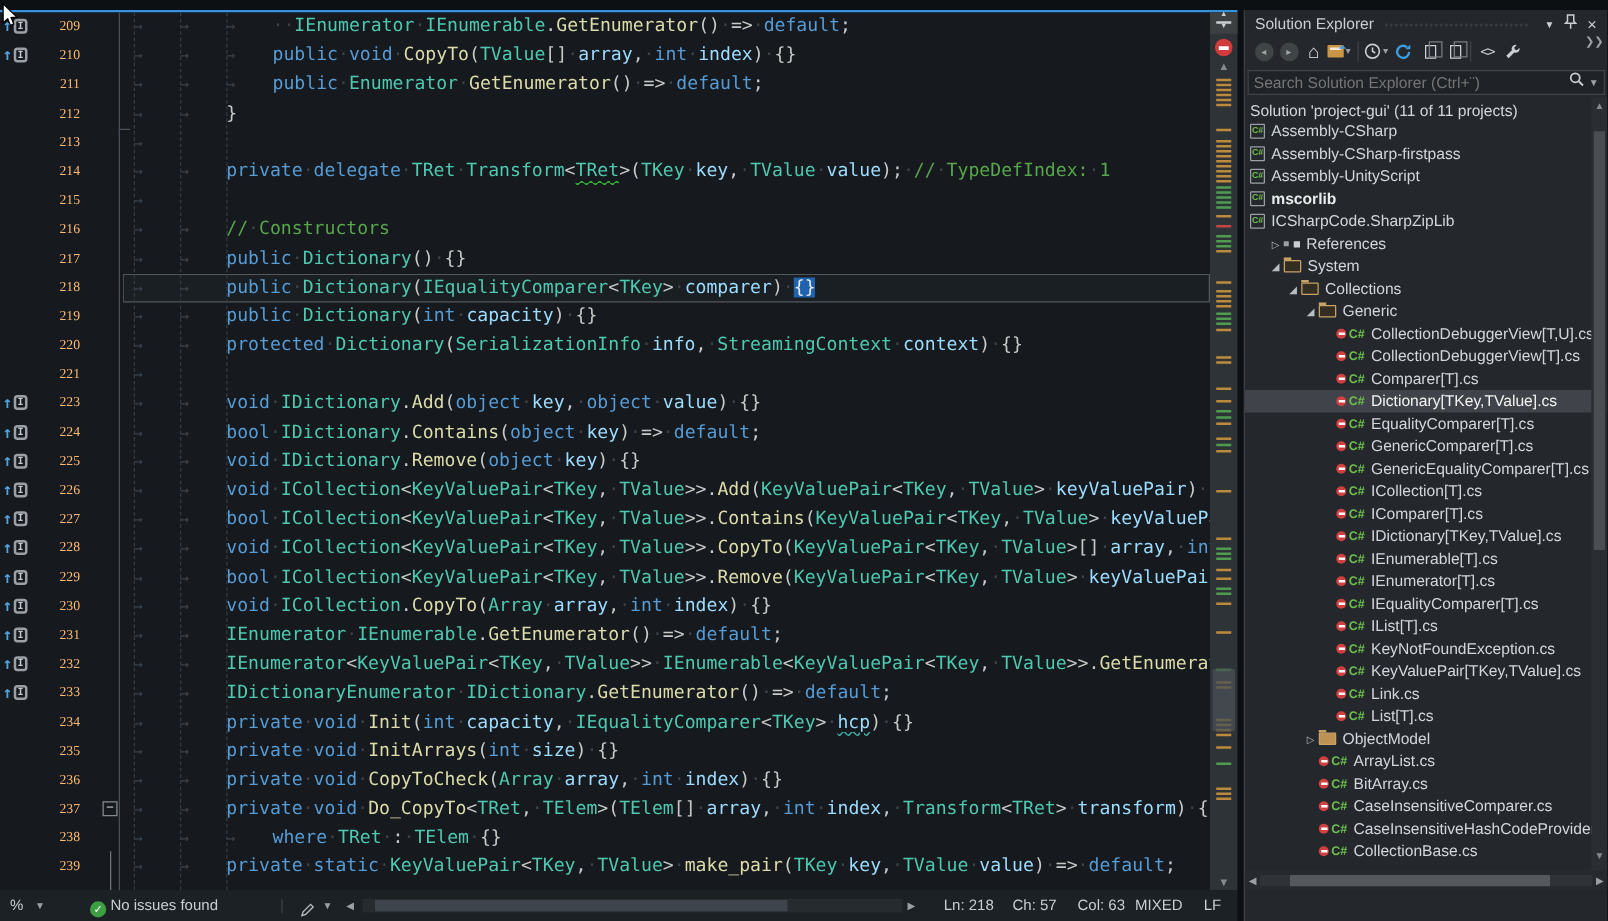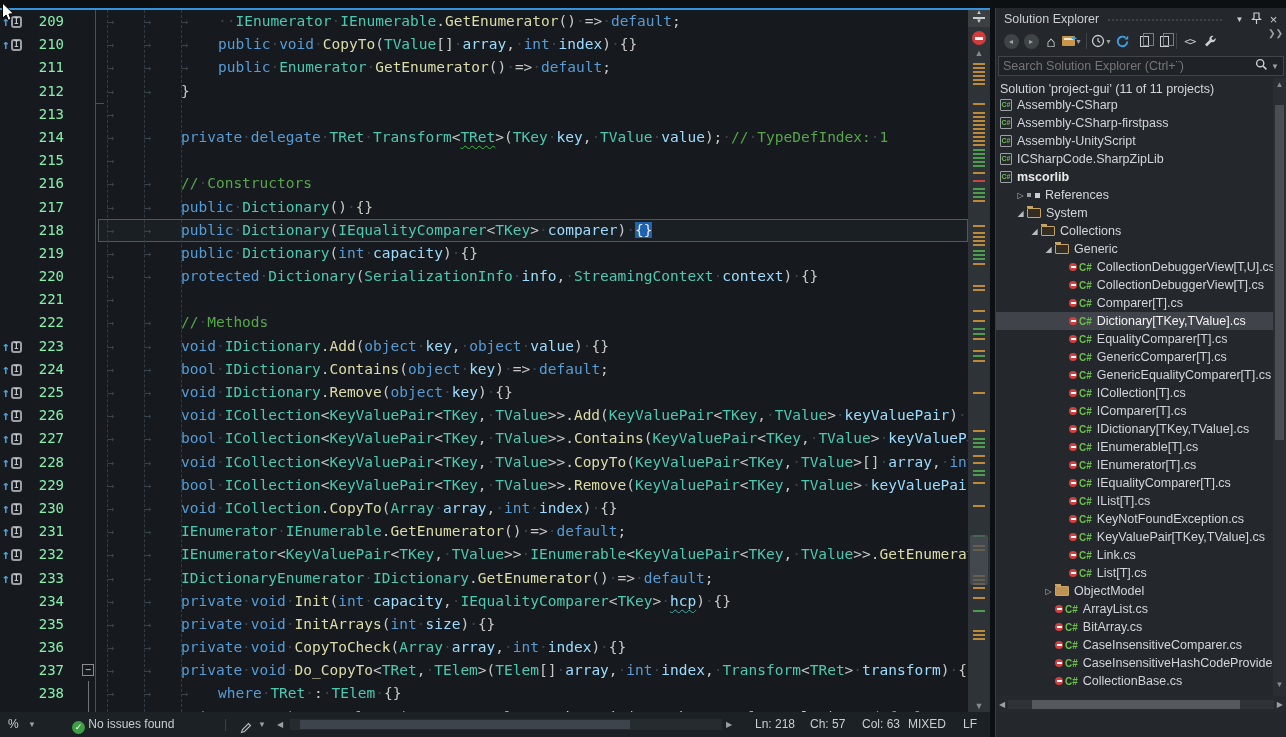--- a/index.html
+++ b/index.html
@@ -13,21 +13,21 @@
   .g-solid { position:absolute; left:95px; top:0; bottom:0; width:1px; background:#49505A; }
   .g-tick  { position:absolute; left:95px; top:93px; width:9px; height:1px; background:#49505A; }
   .g-dash  { position:absolute; top:0; bottom:0; width:0; border-left:1px dashed #333B44; }
   .g-fold  { position:absolute; left:88px; top:671px; height:31px; width:1px; background:#6E747A; }
 
   #lines { position:absolute; left:0; top:0; width:968px; }
   .code-line { display:flex; height:23.2px; line-height:23.2px; font-family:"DejaVu Sans Mono", monospace; font-size:14.5px; position:relative; }
   .glyph { flex:none; width:26px; padding-left:2px; white-space:nowrap; overflow:hidden; }
   .glyph .up { color:#4FA3DC; font-weight:bold; font-size:13px; }
   .glyph .ibox { display:inline-block; width:11px; height:12px; border:2px solid #9AA0A6; border-radius:3px; color:#C3C8CD; font-size:8px; line-height:8px; text-align:center; font-weight:bold; vertical-align:2px; margin-left:1px; }
-  .lnum { flex:none; width:52px; text-align:right; padding-right:14px; color:#86efac; font-size:14px; }
+  .lnum { flex:none; width:52px; text-align:right; padding-right:14px; color:#fdba74; font-size:11px;font-family:Liberation Serif, serif; }
   .foldc { flex:none; width:20px; position:relative; }
   .foldbox { position:absolute; left:4px; top:5px; width:12px; height:12px; border:1px solid #878C91; color:#C6CBD0; font-size:10px; line-height:10px; text-align:center; background:#161A1E; z-index:4; }
   .ctext { flex:1 1 auto; padding-left:9px; white-space:pre; overflow:hidden; color:#C8C8C8; }
   .code-line.current .ctext { box-shadow: inset 0 0 0 1px #53575B; background:#1A1F24; }
   .tab { display:inline-block; width:37px; color:#3A424C; font-size:12px; }
   .ws { color:#3A424C; }
   .tk-k { color:#569CD6;text-align:center; } .tk-t { color:#4EC9B0; } .tk-m { color:#DCDCAA; }
   .tk-v { color:#9CDCFE; } .tk-o { color:#C8C8C8; } .tk-c { color:#57A64A; }
   .tk-sel { background:#1F63AE; color:#E8E8E8; }
   .tk-sqg { text-decoration:underline wavy #3CBC3C 1px; text-underline-offset:3px; }
@@ -183,26 +183,20 @@
           <span class="glyph"></span>
           <span class="lnum">220</span>
           <span class="foldc"></span>
           <span class="ctext"><span class="tab">→</span><span class="tab">→</span><span class="tk-k">protected</span><span class="tk-o"><span class="ws">·</span></span><span class="tk-t">Dictionary</span><span class="tk-o">(</span><span class="tk-t">SerializationInfo</span><span class="tk-o"><span class="ws">·</span></span><span class="tk-v">info</span><span class="tk-o">,<span class="ws">·</span></span><span class="tk-t">StreamingContext</span><span class="tk-o"><span class="ws">·</span></span><span class="tk-v">context</span><span class="tk-o">)<span class="ws">·</span>{}</span></span>
         </div>
         <div class="code-line">
           <span class="glyph"></span>
           <span class="lnum">221</span>
           <span class="foldc"></span>
           <span class="ctext"><span class="tab">→</span></span>
-        </div>
-        <div class="code-line">
-          <span class="glyph"></span>
-          <span class="lnum">222</span>
-          <span class="foldc"></span>
-          <span class="ctext"><span class="tab">→</span><span class="tab">→</span><span class="tk-c">//<span class="ws">·</span>Methods</span></span>
         </div>
         <div class="code-line">
           <span class="glyph"><span class="up">↑</span><span class="ibox">I</span></span>
           <span class="lnum">223</span>
           <span class="foldc"></span>
           <span class="ctext"><span class="tab">→</span><span class="tab">→</span><span class="tk-k">void</span><span class="tk-o"><span class="ws">·</span></span><span class="tk-t">IDictionary</span><span class="tk-o">.</span><span class="tk-m">Add</span><span class="tk-o">(</span><span class="tk-k">object</span><span class="tk-o"><span class="ws">·</span></span><span class="tk-v">key</span><span class="tk-o">,<span class="ws">·</span></span><span class="tk-k">object</span><span class="tk-o"><span class="ws">·</span></span><span class="tk-v">value</span><span class="tk-o">)<span class="ws">·</span>{}</span></span>
         </div>
         <div class="code-line">
           <span class="glyph"><span class="up">↑</span><span class="ibox">I</span></span>
           <span class="lnum">224</span>
@@ -502,31 +496,31 @@
             <span class="i-proj">C#</span>
           </span>
           <span>Assembly-CSharp-firstpass</span>
         </div>
         <div class="trow" style="padding-left: 4px;">
           <span class="ti">
             <span class="i-proj">C#</span>
           </span>
           <span>Assembly-UnityScript</span>
         </div>
+        <div class="trow bold" style="padding-left: 4px;">
+          <span class="ti">
+            <span class="i-proj">C#</span>
+          </span>
+          <span>mscorlib</span>
+        </div>
         <div class="trow" style="padding-left: 4px;">
           <span class="ti">
             <span class="i-proj">C#</span>
           </span>
           <span>ICSharpCode.SharpZipLib</span>
-        </div>
-        <div class="trow bold" style="padding-left: 4px;">
-          <span class="ti">
-            <span class="i-proj">C#</span>
-          </span>
-          <span>mscorlib</span>
         </div>
         <div class="trow" style="padding-left: 18px;">
           <span class="ta">▷</span>
           <span class="ti">
             <span class="i-refs"></span>
           </span>
           <span>References</span>
         </div>
         <div class="trow" style="padding-left: 18px;">
           <span class="ta">◢</span>

